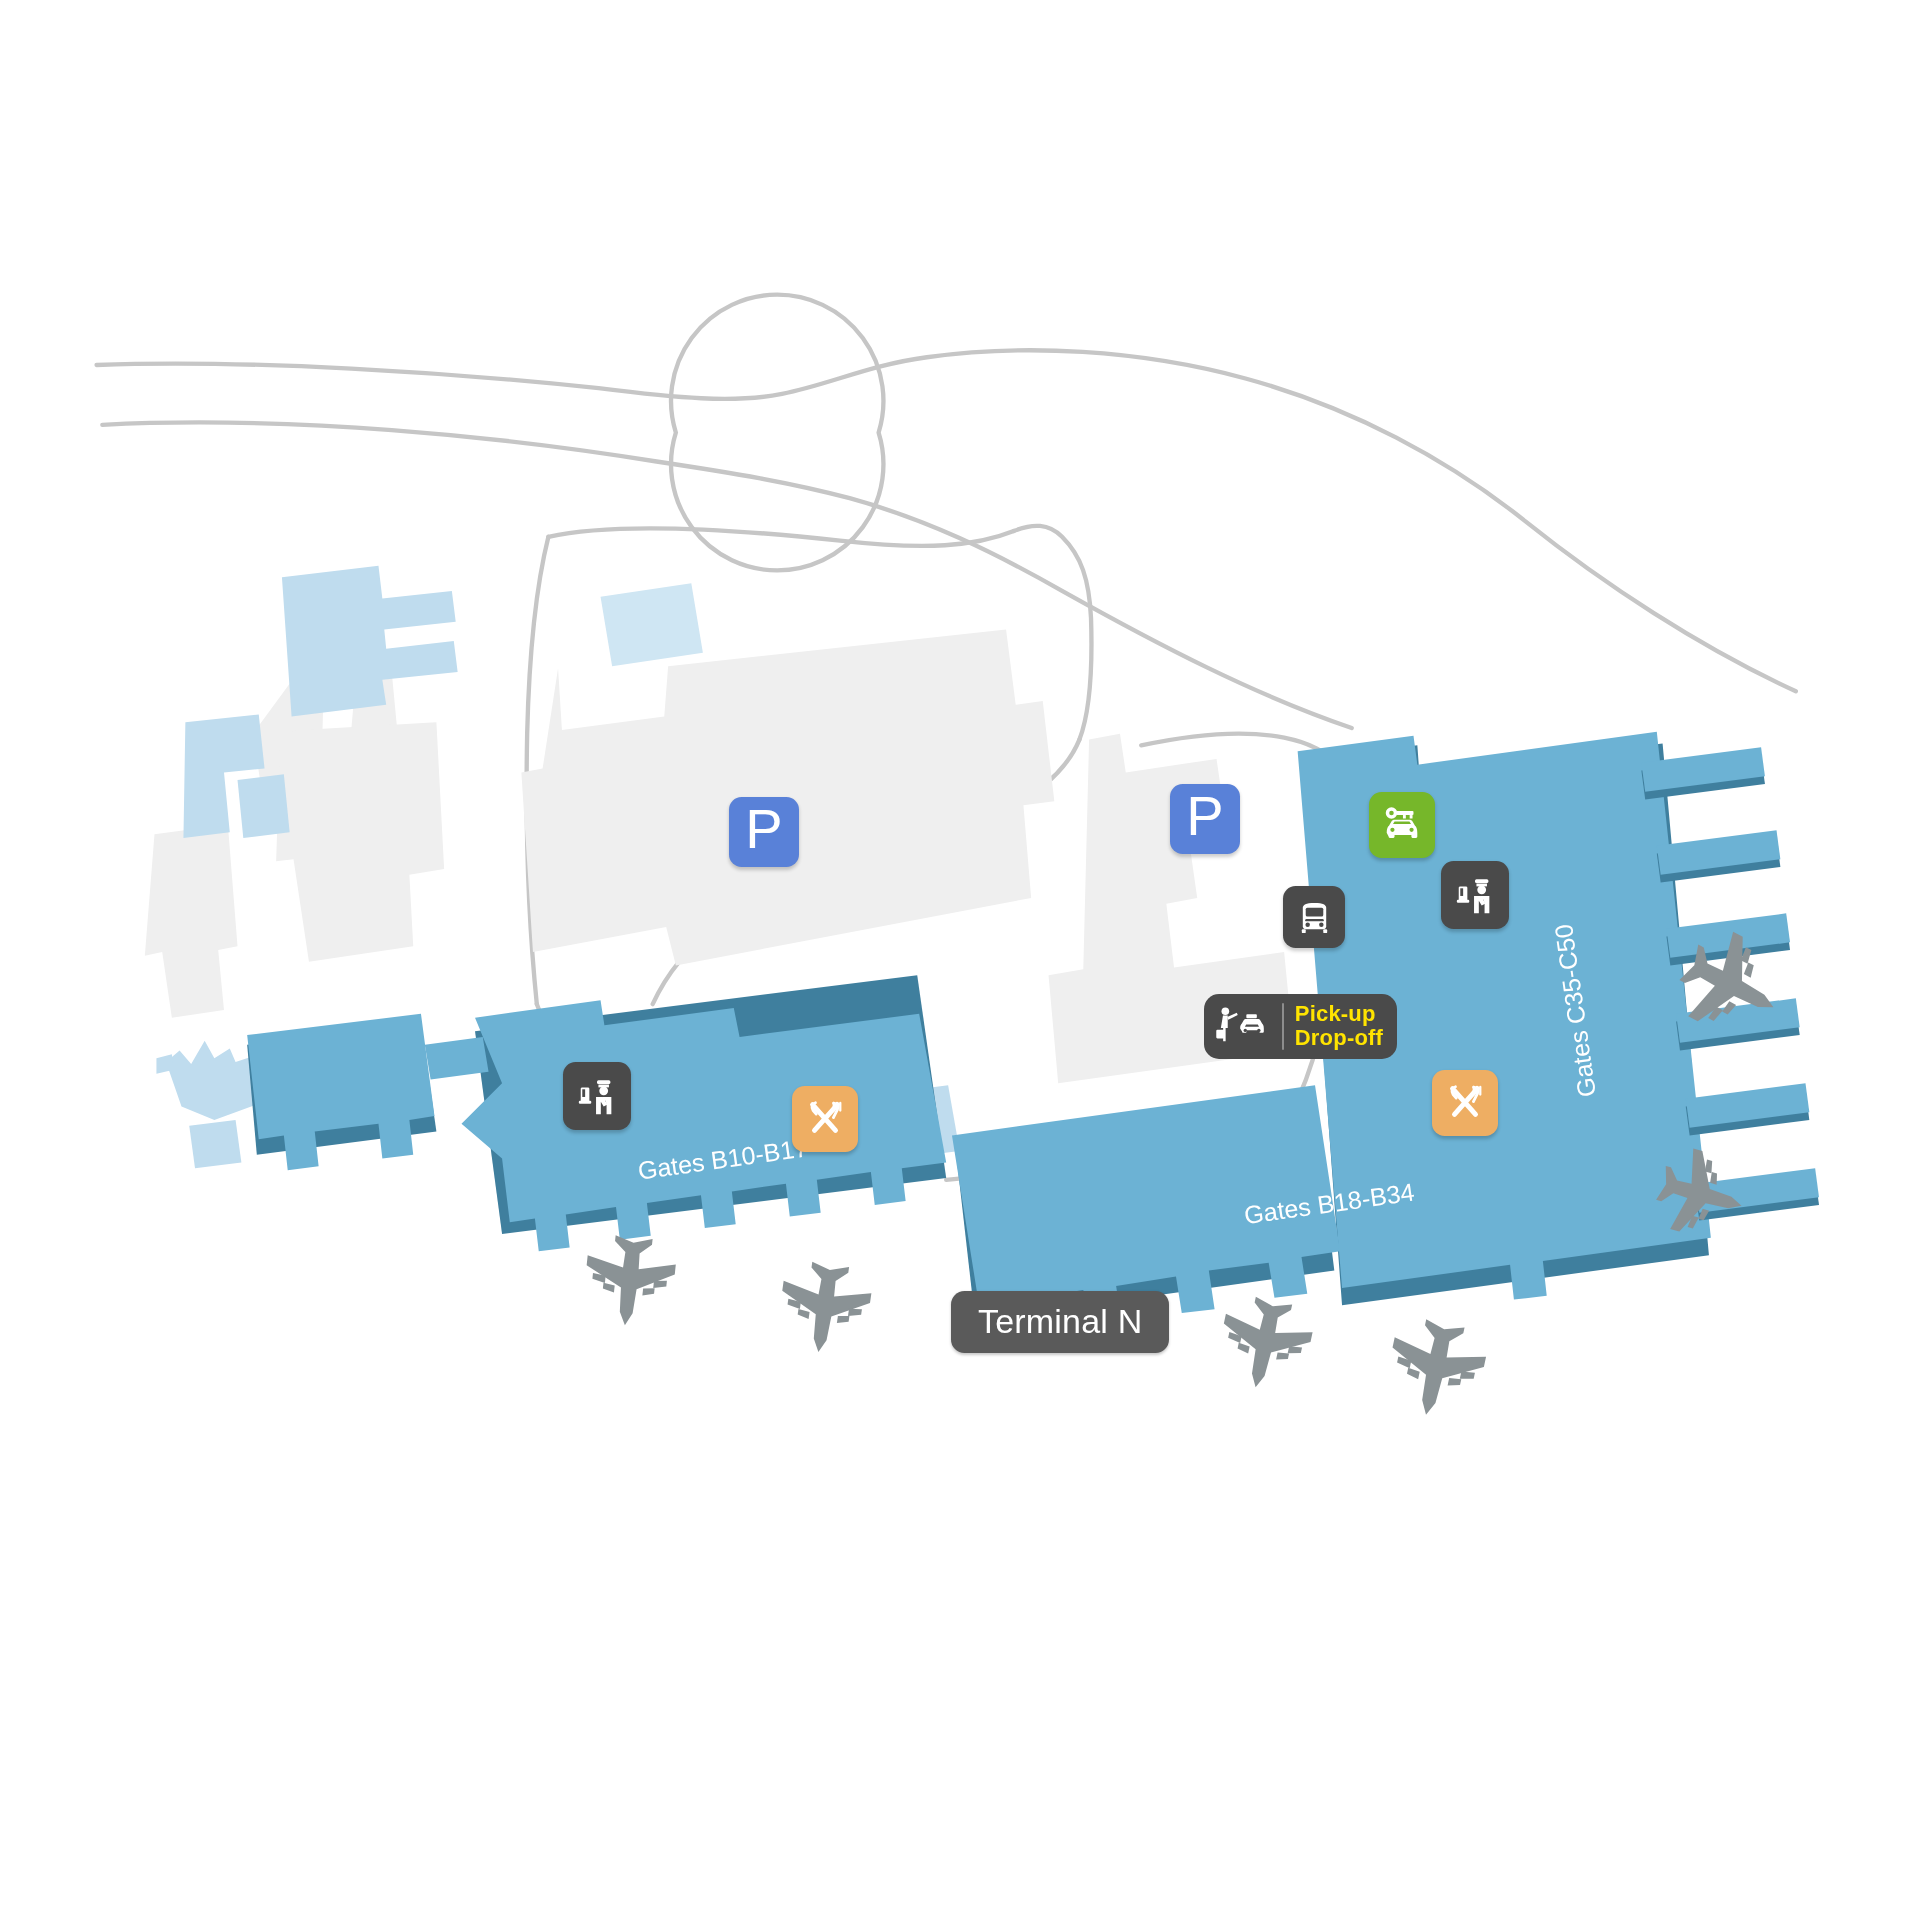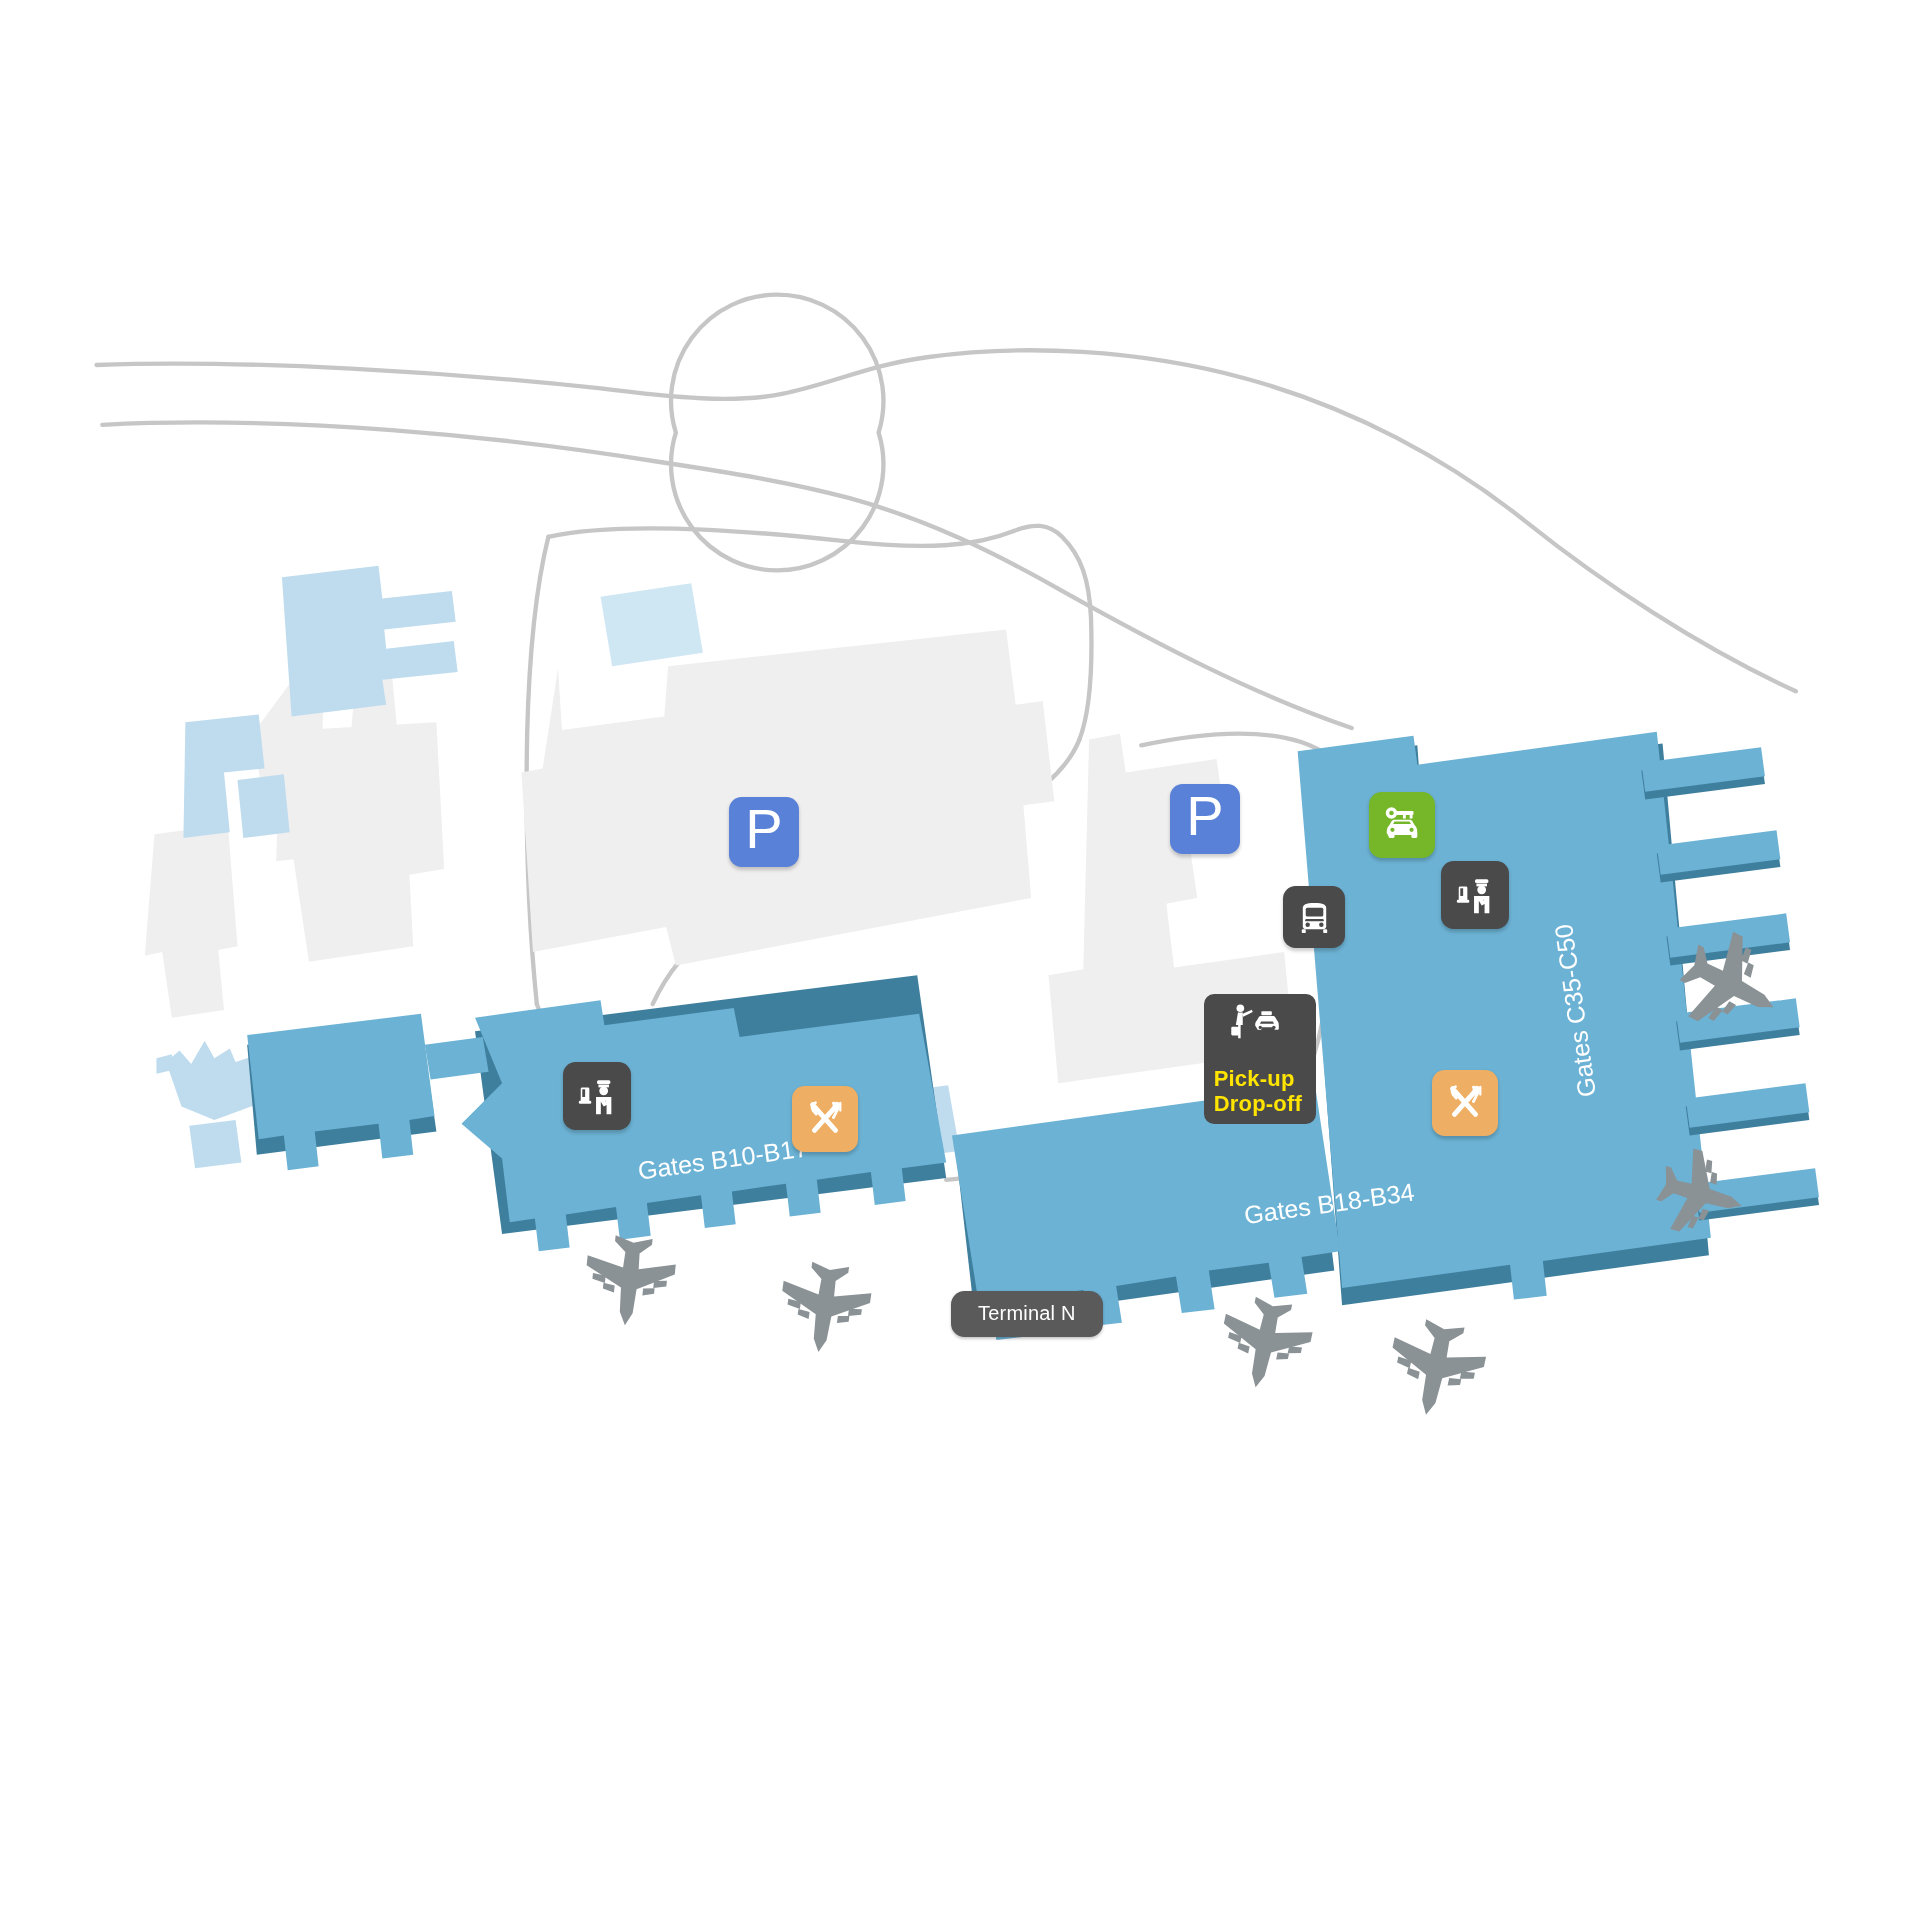--- a/index.html
+++ b/index.html
@@ -7,25 +7,25 @@
        font-family:"Liberation Sans",sans-serif;}
   #map-root{position:relative;width:1931px;height:1931px;background:#fff;}
   svg{display:block;}
   .label-badge{
     position:absolute;display:flex;align-items:center;
     background:#5a5a5a;border-radius:13.5px;color:#fff;
     font-family:"Liberation Sans",sans-serif;
     box-shadow:0 1.9px 2.9px rgba(0,0,0,.22);
   }
   .terminal-pill{
-    padding:10.6px 27px 12.6px 27px;font-size:20px;font-weight:400;letter-spacing:0.2px;
+    padding:10.6px 27px 12.6px 27px;font-size:34px;font-weight:400;letter-spacing:0.2px;
   }
   .pud-badge{
-    background:#4a4a4a;border-radius:10px;padding:7.7px 13.5px 7.7px 9.7px;
-    display:flex;align-items:center;gap:10.6px;flex-direction:column;
+    background:#4a4a4a;border-radius:15px;padding:7.7px 13.5px 7.7px 9.7px;
+    display:flex;align-items:center;gap:10.6px;
   }
   .pud-text{
     color:#ffe400;font-size:22px;font-weight:700;line-height:1.12;
     letter-spacing:0.2px;
   }
   .pud-sep{width:1.9px;align-self:stretch;background:#8d8d8d;border-radius:1.9px;margin:1px 0;}
   .icon-tile{
     position:absolute;border-radius:12.6px;display:flex;
     align-items:center;justify-content:center;
     box-shadow:0 2.9px 3.9px rgba(0,0,0,.20);

